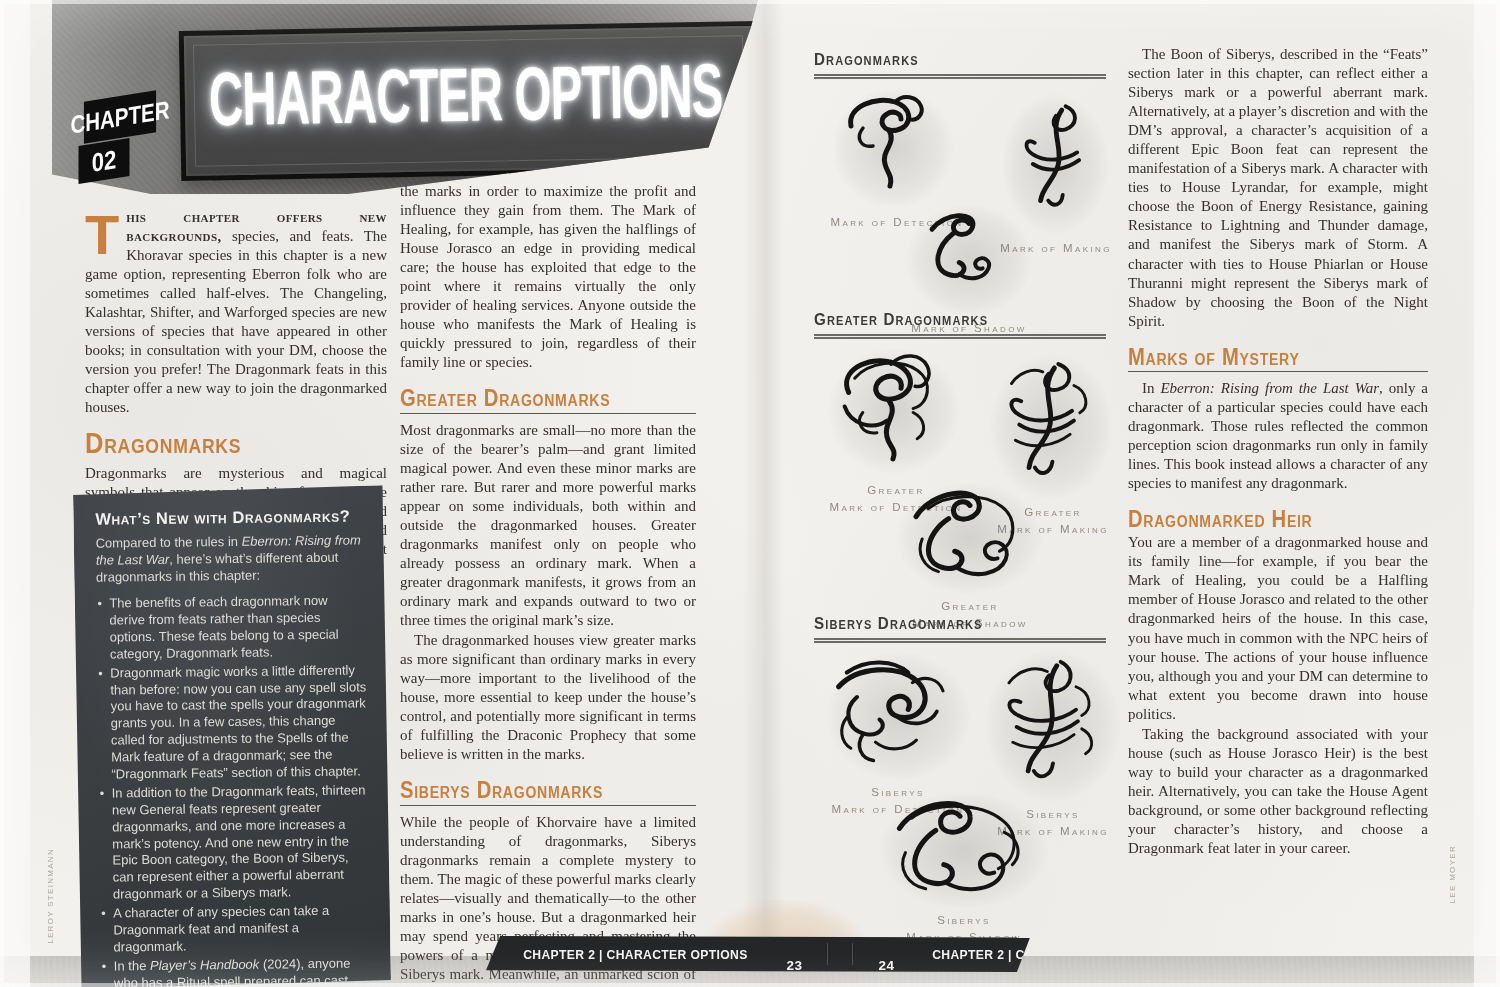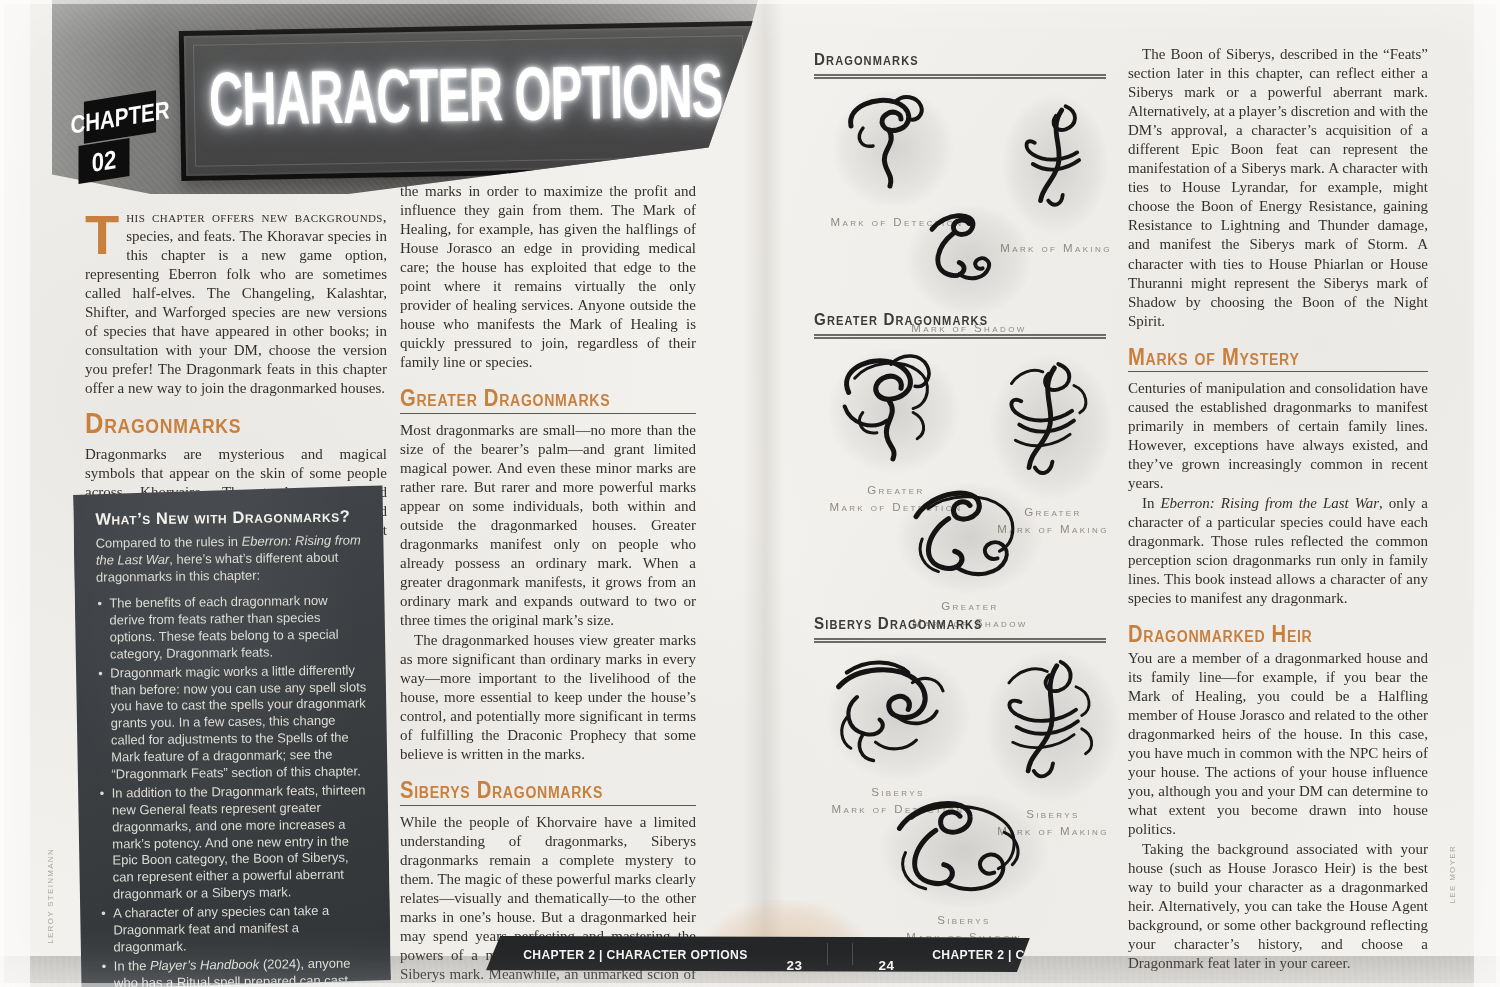--- a/index.html
+++ b/index.html
@@ -63,21 +63,21 @@
   .chapter-num{ left:74px; top:142px; width:60px; height:38px; font-size:26px;
     transform:skewY(-9deg) scaleX(.85); }
 
   
   .col{ position:absolute; text-align:justify; font-size:15px; line-height:1.27; }
   .col p{ margin:0; }
   .col p.ind{ text-indent:14px; }
   .col p + p{ margin-top:1px; }
   .dropcap{ float:left; color:#c8803f; font-family:"Liberation Sans", sans-serif; font-weight:bold;
     font-size:56px; line-height:.82; padding:4px 7px 0 0; }
-  .lead-caps{ font-variant:small-caps; letter-spacing:.4px; }
+  .lead-caps{ font-variant:small-caps; letter-spacing:.4px;font-weight:bold; }
   .h-orange{ font-family:"Liberation Sans", sans-serif; font-weight:bold; color:#c8803f;
     font-variant:small-caps; letter-spacing:.8px; line-height:1.05; transform:scaleX(.88); transform-origin:left; white-space:nowrap;}
   .h-big{ font-size:29px; margin:10px 0 6px; }
   .h-med{ font-size:23px; margin:14px 0 2px; }
   .h-rule{ border:none; border-top:1.5px solid #5c5751; margin:1px 0 7px; }
 
   
   .sidebar{
     position:absolute; left:76px; top:487px; width:312px; height:500px;
     background:
@@ -326,21 +326,20 @@
   <div class="mark-lbl" style="left:72px; top:870px; width:156px;">
       <span>Siberys</span>
       <span>Mark of Shadow</span>
     </div>
 </div>
 
 <div class="col" style="left:1128px; top:45px; width:300px;">
   <p class="ind">The Boon of Siberys, described in the “Feats” section later in this chapter, can reflect either a Siberys mark or a powerful aberrant mark. Alternatively, at a player’s discretion and with the DM’s approval, a character’s acquisition of a different Epic Boon feat can represent the manifestation of a Siberys mark. A character with ties to House Lyrandar, for example, might choose the Boon of Energy Resistance, gaining Resistance to Lightning and Thunder damage, and manifest the Siberys mark of Storm. A character with ties to House Phiarlan or House Thuranni might represent the Siberys mark of Shadow by choosing the Boon of the Night Spirit.</p>
   <div class="h-orange h-med">Marks of Mystery</div>
   <hr class="h-rule">
-  <p>Centuries of manipulation and consolidation have caused the established dragonmarks to manifest primarily in members of certain family lines. However, exceptions have always existed, and they’ve grown increasingly common in recent years.</p>
   <p class="ind"><span>In </span><span class="it">Eberron: Rising from the Last War</span><span>, only a character of a particular species could have each dragonmark. Those rules reflected the common perception scion dragonmarks run only in family lines. This book instead allows a character of any species to manifest any dragonmark.</span></p>
   <div class="h-orange h-med">Dragonmarked Heir</div>
   <p>You are a member of a dragonmarked house and its family line—for example, if you bear the Mark of Healing, you could be a Halfling member of House Jorasco and related to the other dragonmarked heirs of the house. In this case, you have much in common with the NPC heirs of your house. The actions of your house influence you, although you and your DM can determine to what extent you become drawn into house politics.</p>
   <p class="ind">Taking the background associated with your house (such as House Jorasco Heir) is the best way to build your character as a dragonmarked heir. Alternatively, you can take the House Agent background, or some other background reflecting your character’s history, and choose a Dragonmark feat later in your career.</p>
 
 </div>
 
 <div class="footer-bar">
   <div class="f-sec1 flabel">Chapter 2 | Character Options</div>
   <div class="f-num">23</div>

